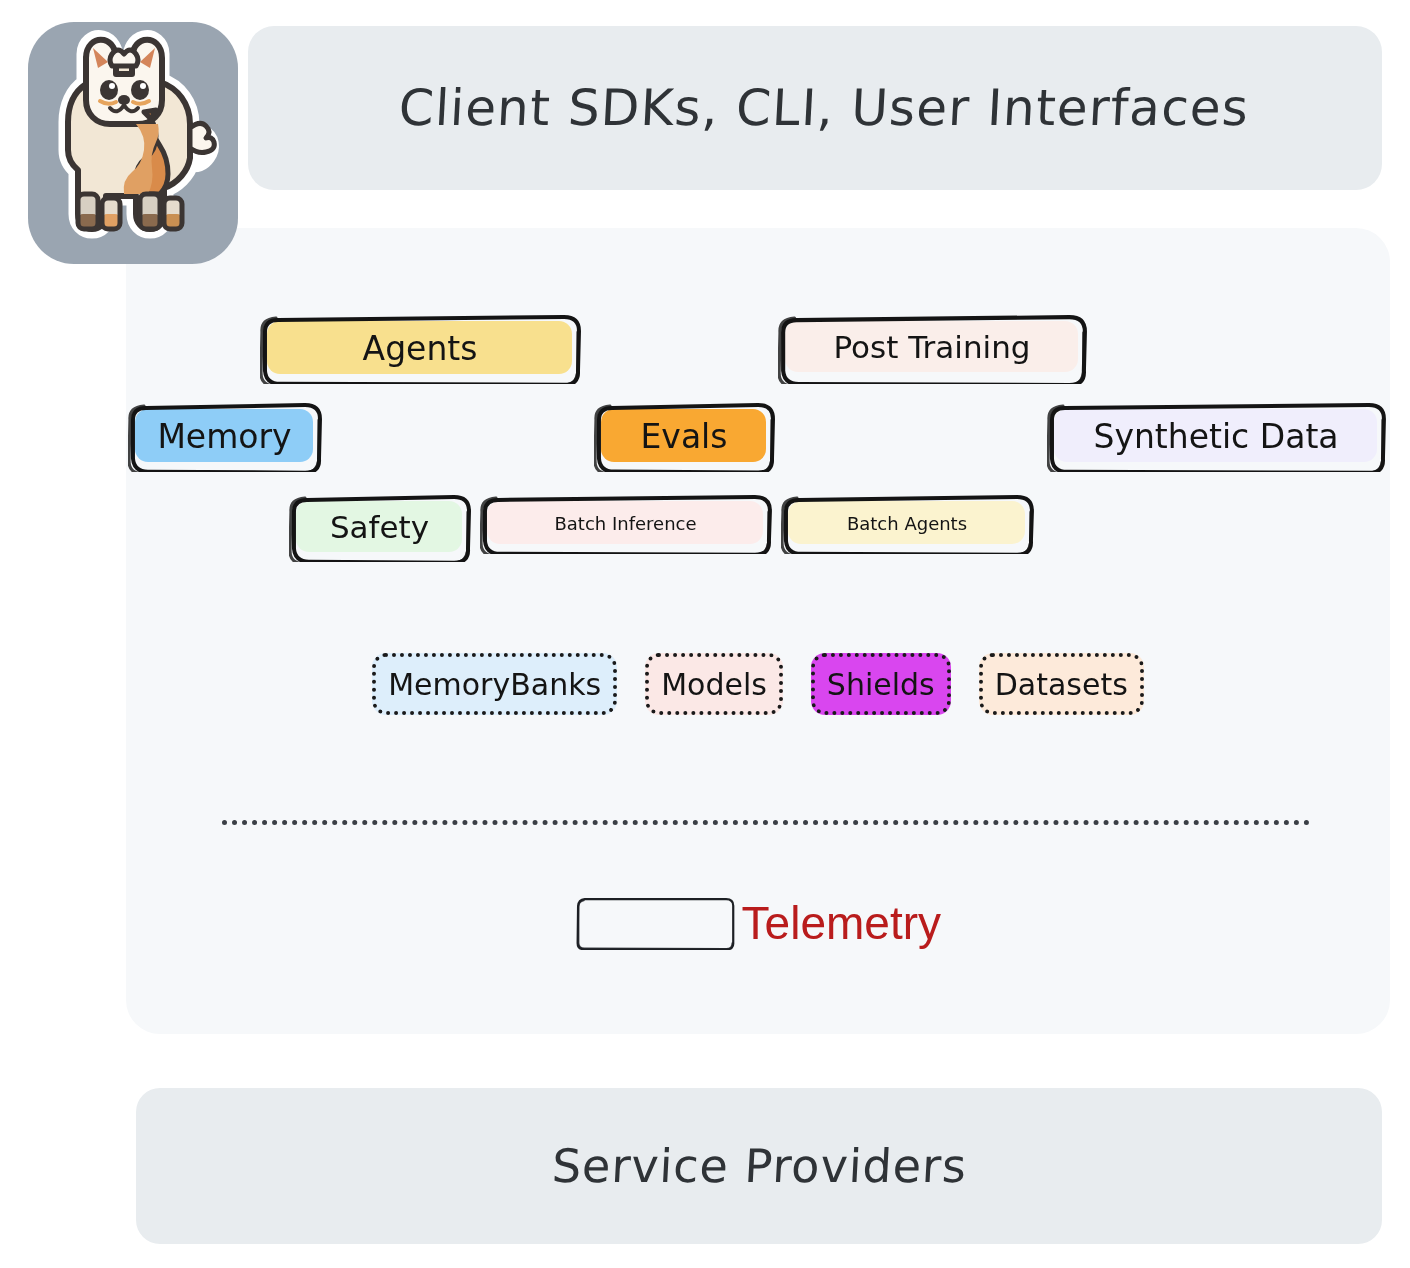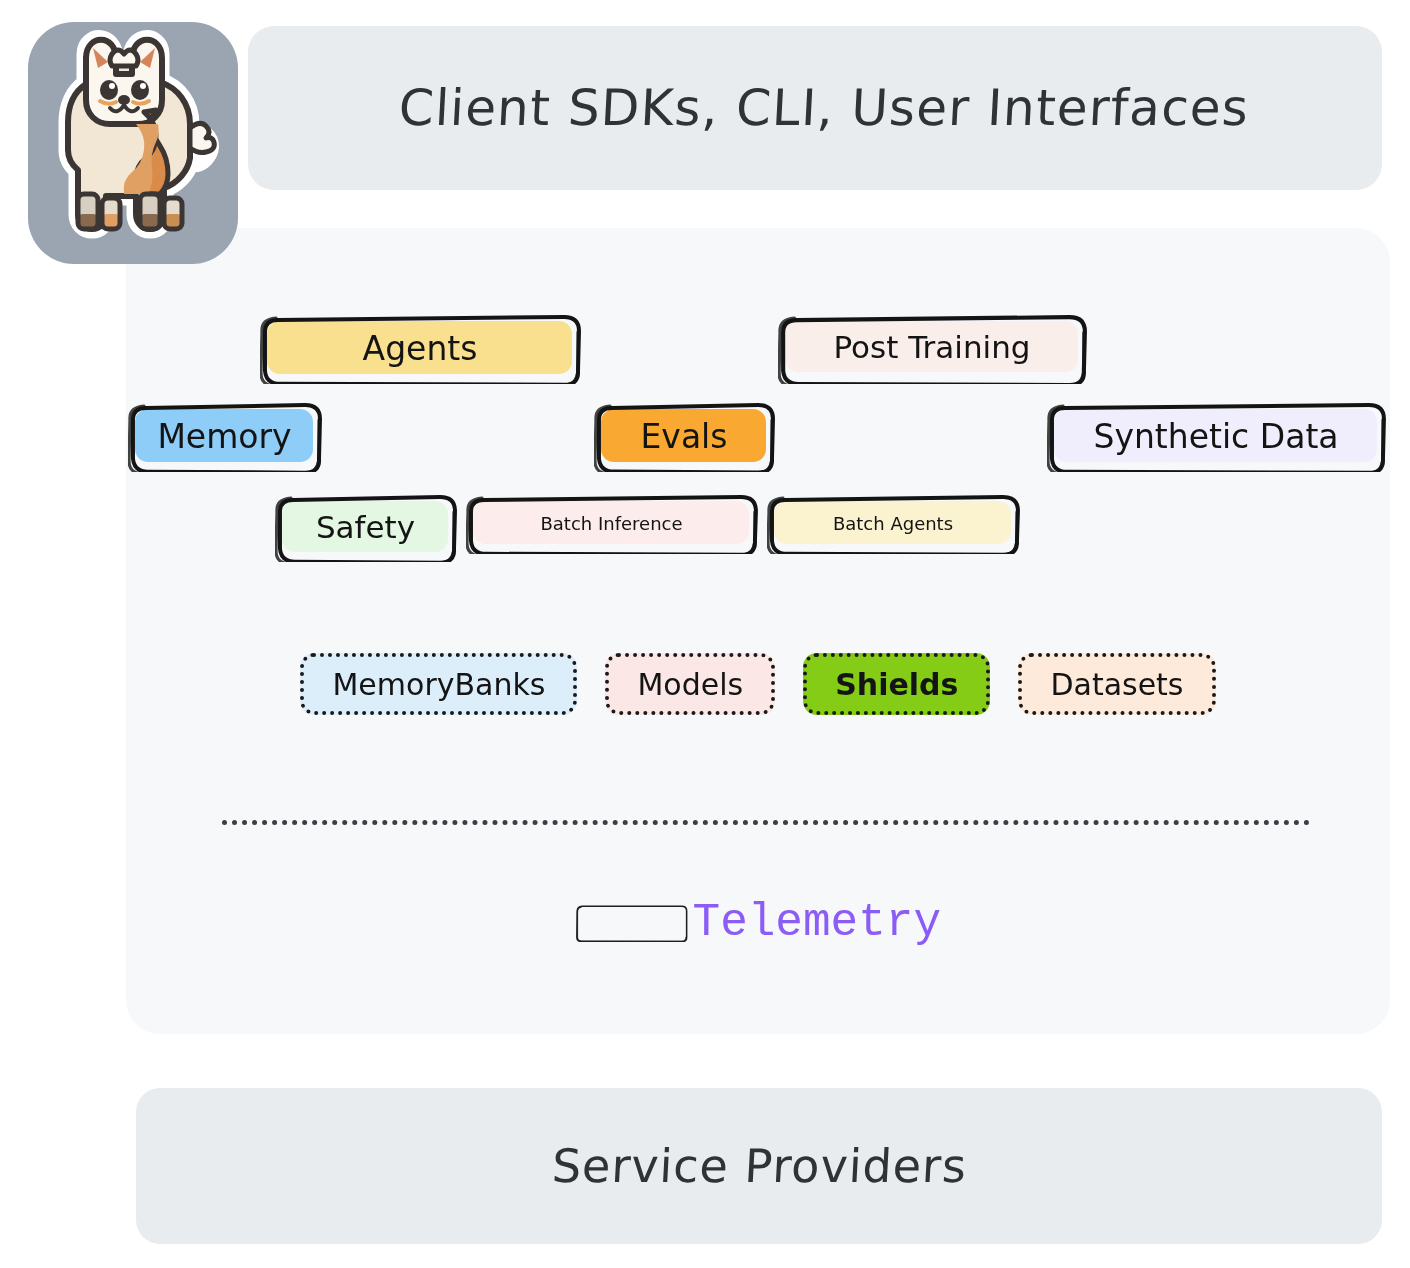--- a/index.html
+++ b/index.html
@@ -73,21 +73,21 @@
   }
 
   
   .api-row {
     position: absolute;
     display: flex;
     align-items: flex-start;
   }
   #row-top    { left: 132px; top: 90px;  }
   #row-mid    { left: 0px;   top: 178px; width: 1264px; justify-content: space-between; }
-  #row-bottom { left: 144px; top: 270px; }
+  #row-bottom { left: 158px; top: 270px; }
   #resource-row { left: 0px; top: 425px; width: 1264px; justify-content: center; }
 
   
   .sketch-box {
     position: relative;
     display: inline-flex;
     align-items: center;
     justify-content: center;
     margin: 0 9px;
     padding: 0 22px;
@@ -119,21 +119,21 @@
   .sz-sm { height: 50px; font-size: 18px; }
 
   
   .res-chip {
     position: relative;
     display: inline-flex;
     align-items: center;
     justify-content: center;
     height: 62px;
     margin: 0 14px;
-    padding: 0 28px;
+    padding: 0 12px;
     border-radius: 14px;
     border: 4px dotted #1a1a1a;
     font-family: "DejaVu Sans", sans-serif;
     font-size: 30px;
     color: #141414;
     white-space: nowrap;
   }
 
   
   #divider {
@@ -155,23 +155,23 @@
     justify-content: center;
   }
   #telemetry-box {
     position: relative;
     display: inline-flex;
     align-items: center;
     justify-content: center;
     width: 366px;
     height: 110px;
     border-radius: 22px;
-    font-family: Liberation Mono, monospace;
+    font-family: Liberation Sans, sans-serif;
     font-size: 46px;
-    color: #8b5cf6;
+    color: #b91c1c;
   }
   #telemetry-box .sk-fill { inset: 4px 5px 5px 4px; border-radius: 20px; }
   #telemetry-box .sk-outline { inset: -5px -6px -6px -5px; }
 
   
   #footer-banner {
     position: absolute;
     left: 136px;
     top: 1088px;
     width: 1246px;
@@ -355,21 +355,21 @@
         </div>
       </div>
 
     <div class="api-row" id="resource-row">
         <div class="res-chip" style="background: rgb(221, 238, 251); border-color: rgb(26, 26, 26);">
           <span>MemoryBanks</span>
         </div>
         <div class="res-chip" style="background: rgb(251, 232, 230); border-color: rgb(26, 26, 26);">
           <span>Models</span>
         </div>
-        <div class="res-chip" style="background: #84cc16; border-color: rgb(26, 26, 26); font-weight: bold;">
+        <div class="res-chip" style="background: #d946ef; border-color: rgb(26, 26, 26);">
           <span>Shields</span>
         </div>
         <div class="res-chip" style="background: rgb(253, 234, 218); border-color: rgb(26, 26, 26);">
           <span>Datasets</span>
         </div>
       </div>
 
     <div id="divider" style="border-top-color: rgb(58, 63, 69);"></div>
 
     <div id="telemetry-wrap">

